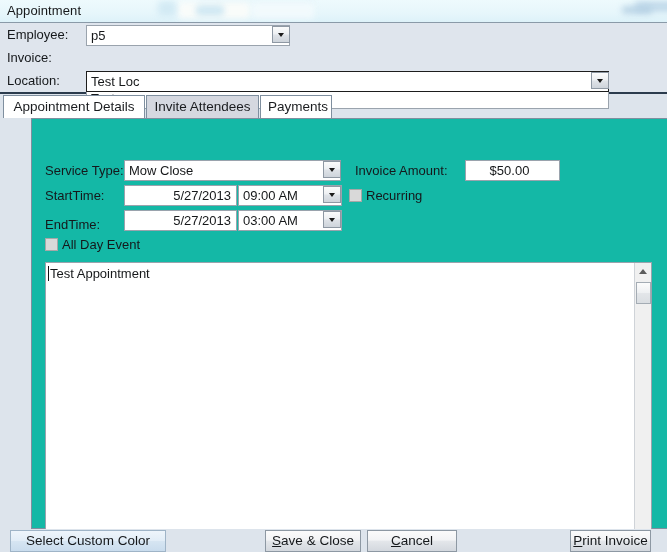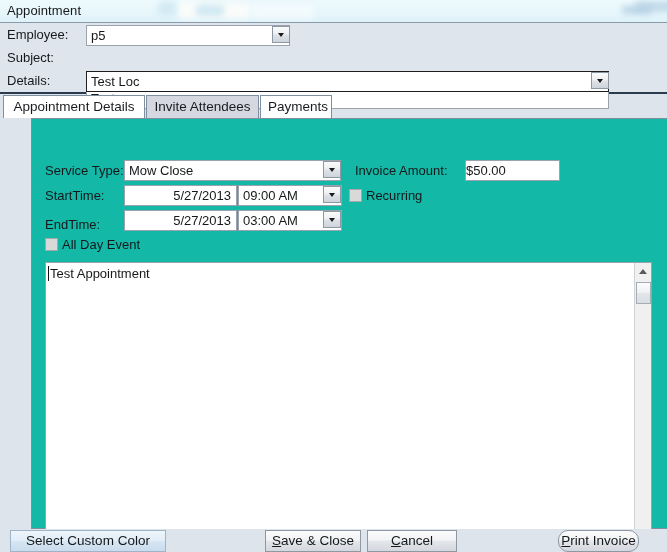--- a/index.html
+++ b/index.html
@@ -286,45 +286,45 @@
 
   <div id="header-fields">
 
     <div class="hrow" style="top:1px;">
       <div class="hlabel" style="top:0;">Employee:</div>
       <div class="tbox" style="left:86px; top:1px; width:204px;">p5</div>
       <div class="combo-btn" style="left:272px; top:2px;"></div>
     </div>
 
     <div class="hrow" style="top:24px;">
-      <div class="hlabel" style="top:0;">Subject:</div>
+      <div class="hlabel" style="top:0;">Invoice:</div>
       <div class="tbox" style="left:86px; top:1px; width:523px;margin-top:40px;">Test</div>
     </div>
 
     <div class="hrow" style="top:47px;">
-      <div class="hlabel" style="top:0;">Details:</div>
+      <div class="hlabel" style="top:0;">Location:</div>
       <div class="tbox dark" style="left:86px; top:1px; width:523px;">Test Loc</div>
       <div class="combo-btn" style="left:591px; top:2px;"></div>
     </div>
   </div>
 
   <div id="tabstrip">
     <div class="tab" style="left:0px; width:142px;">Appointment Details</div>
     <div class="tab hover" style="left:143px; width:113px;">Invite Attendees</div>
     <div class="tab" style="left:257px; width:72px;">Payments</div>
   </div>
 
   <div id="tabpage">
 
     <div class="flabel" style="left:13px; top:42px;">Service Type:</div>
     <div class="tbox" style="left:92px; top:41px; width:217px;">Mow Close</div>
     <div class="combo-btn" style="left:291px; top:42px;"></div>
 
     <div class="flabel" style="left:323px; top:42px;">Invoice Amount:</div>
-    <div class="tbox" style="left:433px; top:41px; width:95px; text-align:left; padding-right:6px; padding-left:0;">$50.00</div>
+    <div class="tbox" style="left:433px; top:41px; width:95px; text-align:center; padding-right:6px; padding-left:0;">$50.00</div>
 
     <div class="flabel" style="left:13px; top:67px;">StartTime:</div>
     <div class="tbox" style="left:92px; top:66px; width:113px; text-align:right; padding-right:5px; padding-left:0;">5/27/2013</div>
     <div class="tbox" style="left:206px; top:66px; width:104px;">09:00 AM</div>
     <div class="combo-btn" style="left:291px; top:67px;"></div>
 
     <div class="cbox" style="left:317px; top:70px;"></div>
     <div class="flabel" style="left:334px; top:67px;">Recurring</div>
 
     <div class="flabel" style="left:13px; top:96px;">EndTime:</div>
@@ -347,16 +347,16 @@
     </div>
   </div>
 
   <div id="bottombar">
     <div class="btn blue" style="left:10px; top:1px; width:156px;">Select Custom Color</div>
 
     <div class="btn" style="left:265px; top:1px; width:96px;"><u>S</u><span>ave &amp; Close</span></div>
 
     <div class="btn" style="left:367px; top:1px; width:90px;"><u>C</u><span>ancel</span></div>
 
-    <div class="btn" style="left:558px; top:1px; width:81px;border-radius:10px;"><u>P</u><span>rint Invoice</span></div>
+    <div class="btn" style="left:570px; top:1px; width:81px;"><u>P</u><span>rint Invoice</span></div>
   </div>
 
 </div>
 
 </body></html>

